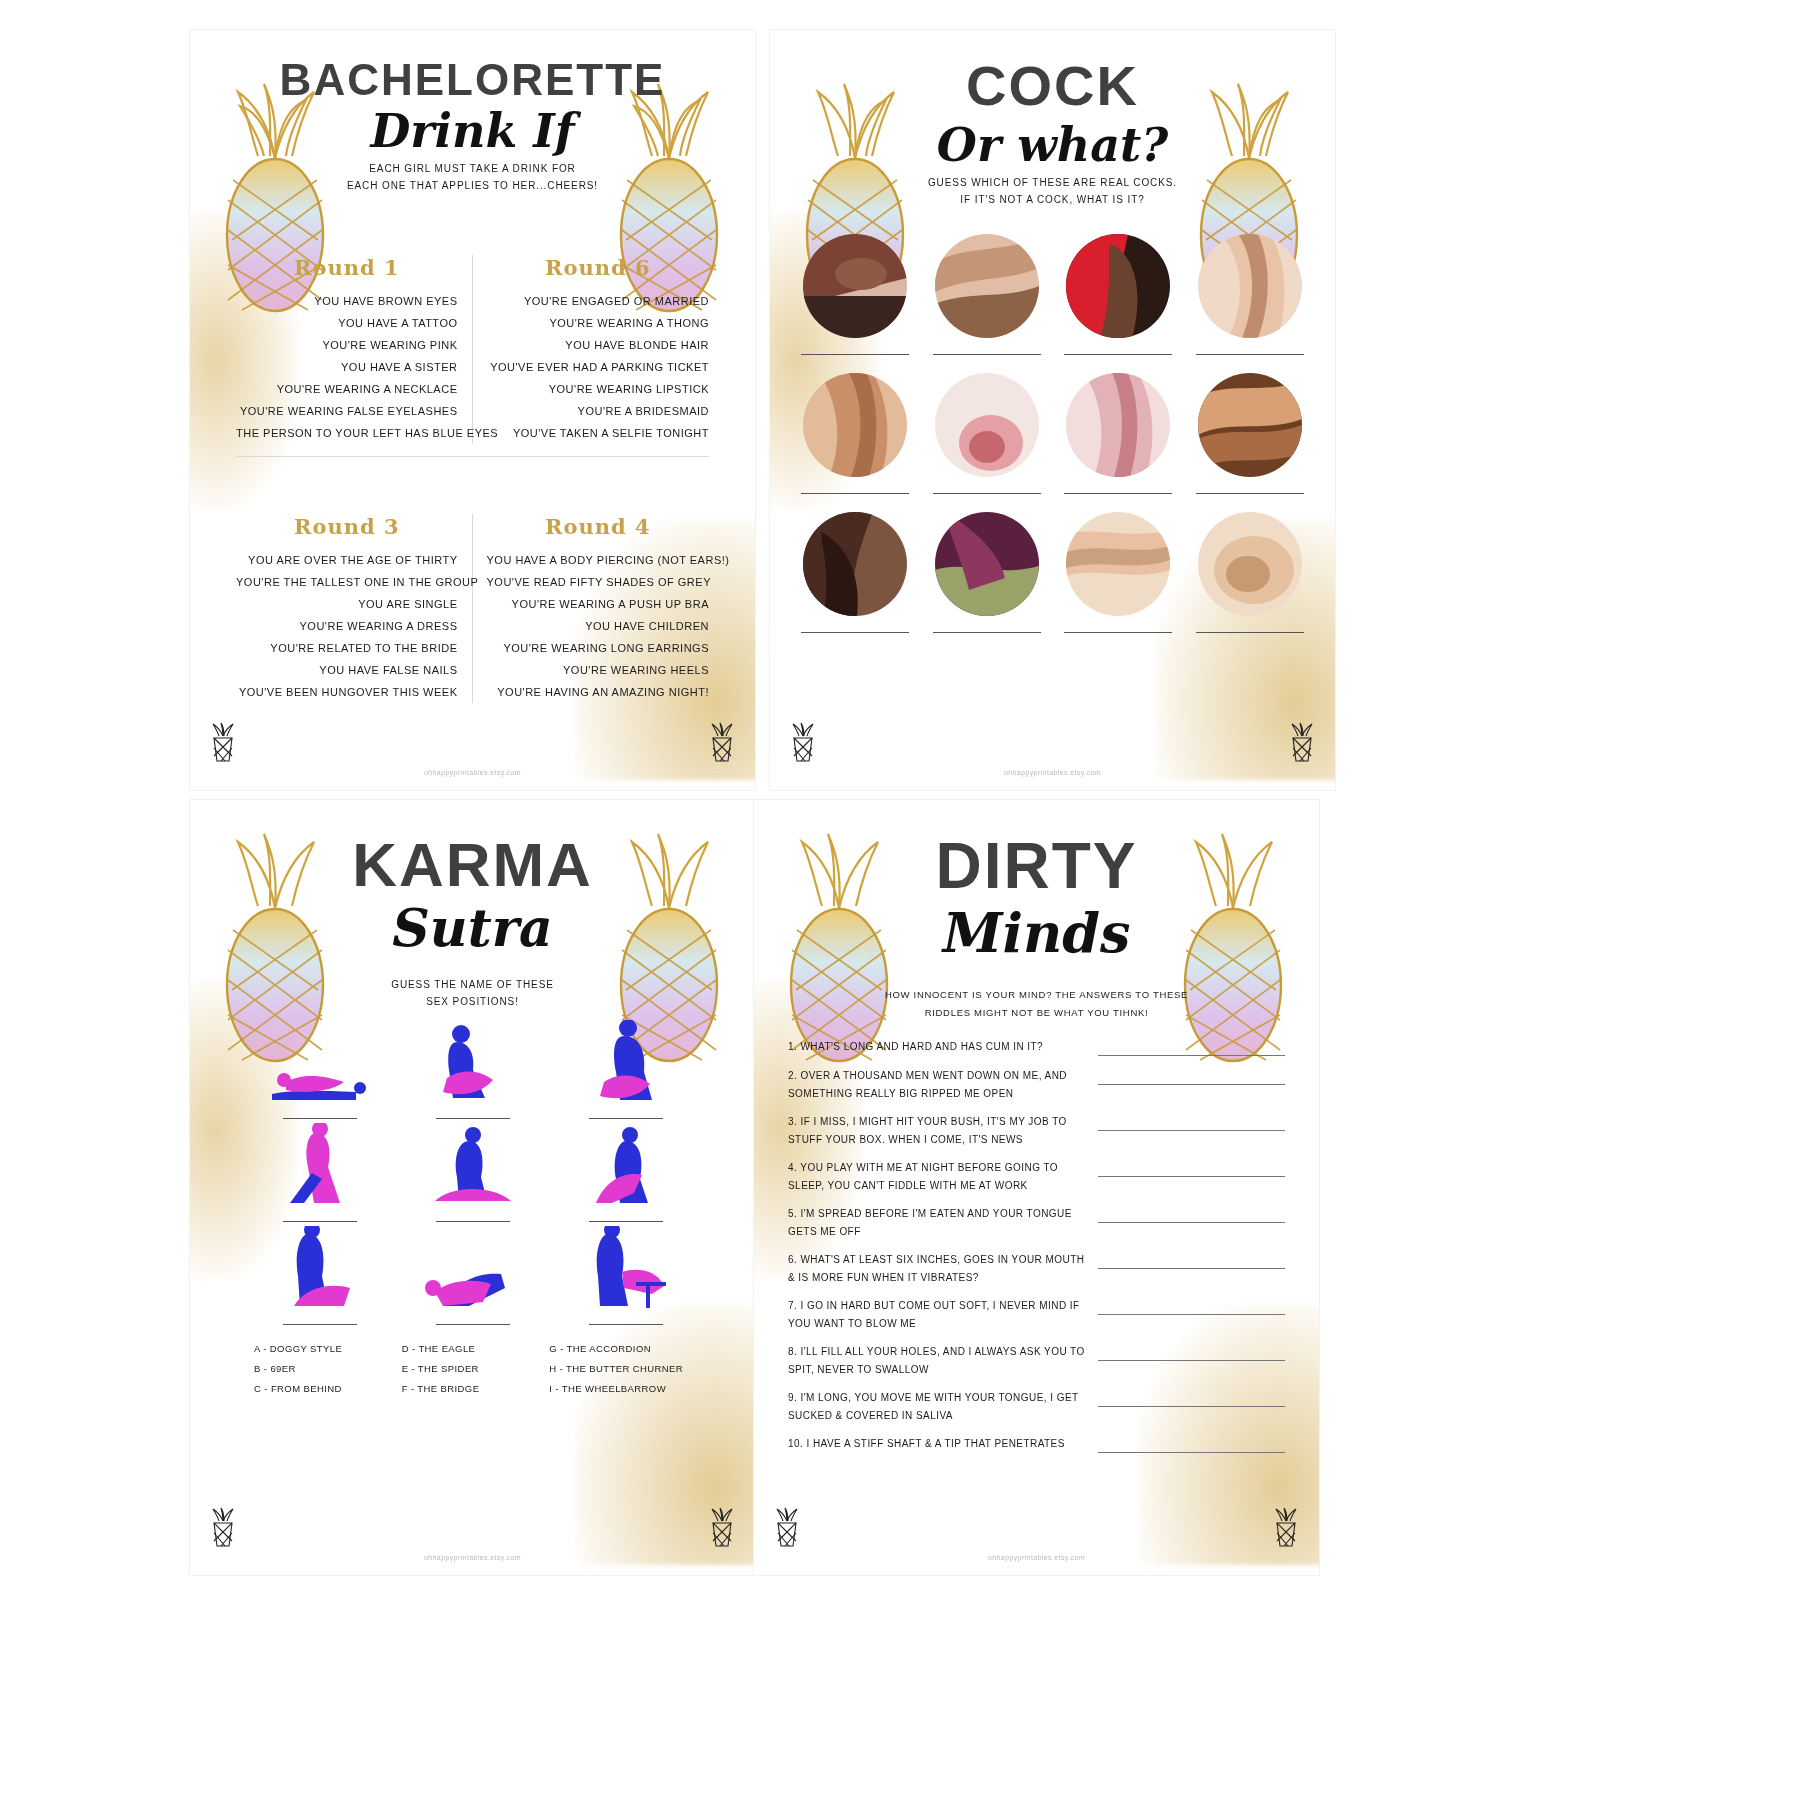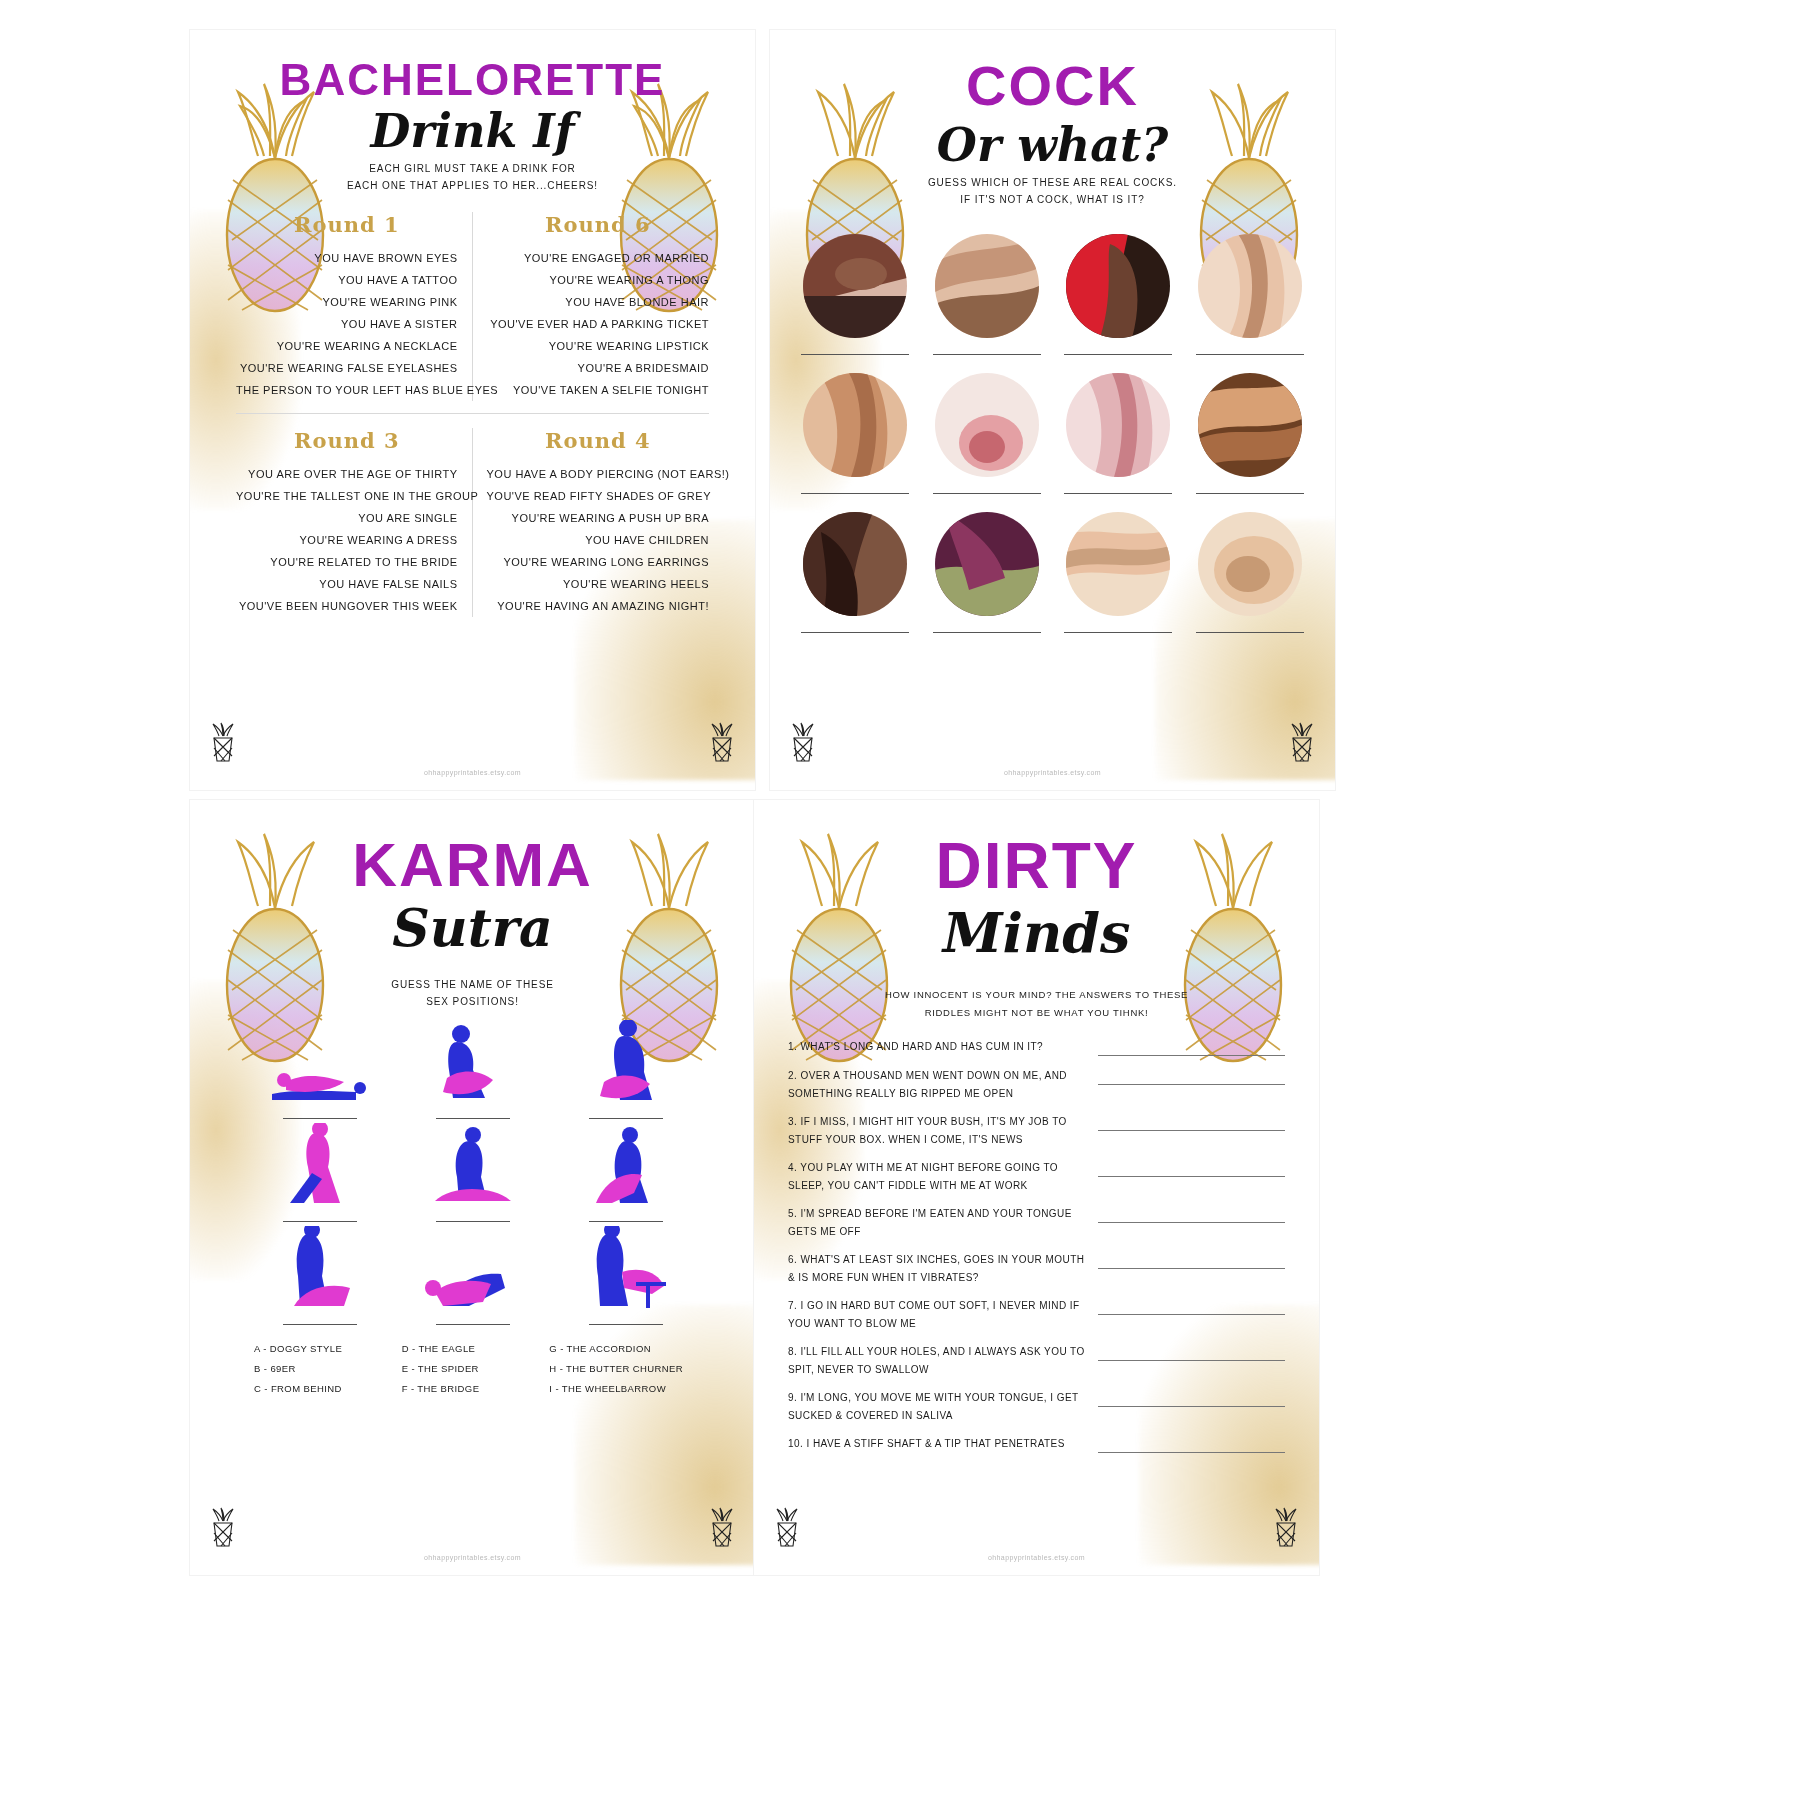--- a/index.html
+++ b/index.html
@@ -45,39 +45,39 @@
   .pineapple.r{right:18px;top:50px;}
 
   .pine-logo{position:absolute;width:30px;height:42px;}
   .pine-logo.bl{left:18px;bottom:26px;}
   .pine-logo.br{right:18px;bottom:26px;}
 
   .titleblock{position:relative;text-align:center;padding-top:28px;z-index:3;}
   .title-main{
     font-family:"Liberation Sans", sans-serif;
     font-weight:bold;letter-spacing:2px;
-    color:#a21caf;
+    color:#404040;
     line-height:1;
   }
   .title-script{
     font-family:"DejaVu Serif", serif;
     font-style:italic;font-weight:bold;
     color:#111;
     line-height:1;
   }
   .subtitle{
     font-family:"Liberation Sans", sans-serif;
     font-size:10px;letter-spacing:.9px;color:#1b1b1b;
     text-transform:uppercase;line-height:1.7;margin-top:6px;
   }
 
   
   .rounds{position:relative;z-index:3;margin-top:18px;padding:0 32px;}
   .round-row{display:flex;}
-  .round-col{width:50%;box-sizing:border-box;padding:0 14px;}
+  .round-col{width:50%;box-sizing:border-box;padding:0 14px;margin-top:43px;}
   .round-col.left{border-right:1px solid #d9d9d9;}
   .round-head{
     text-align:center;font-family:"DejaVu Serif", serif;
     font-weight:bold;font-size:21px;color:#c8a24a;letter-spacing:1px;
     margin-bottom:10px;
   }
   .round-list{list-style:none;margin:0;padding:0;}
   .round-list li{
     font-size:11px;letter-spacing:.5px;color:#1b1b1b;
     text-transform:uppercase;line-height:2.0;white-space:nowrap;text-align:right;

